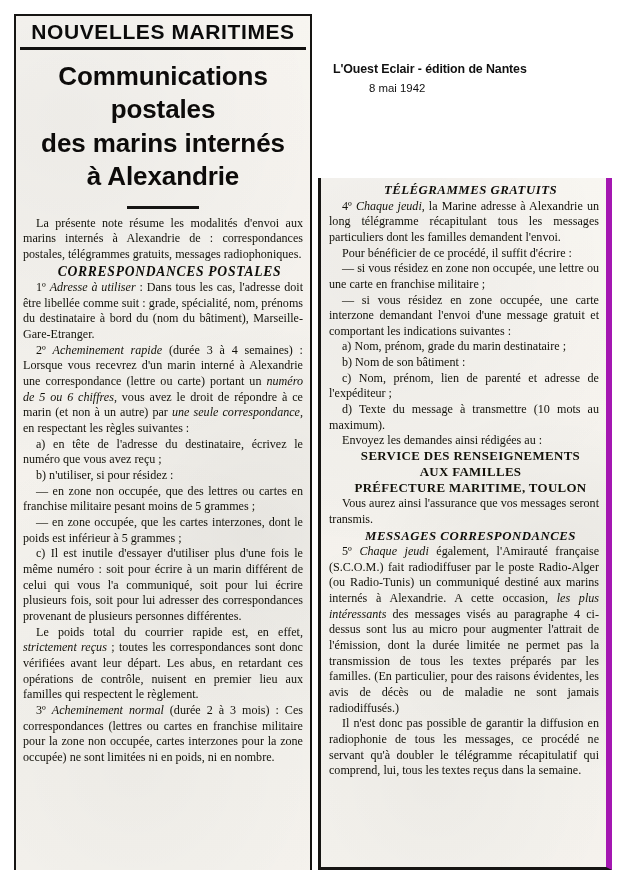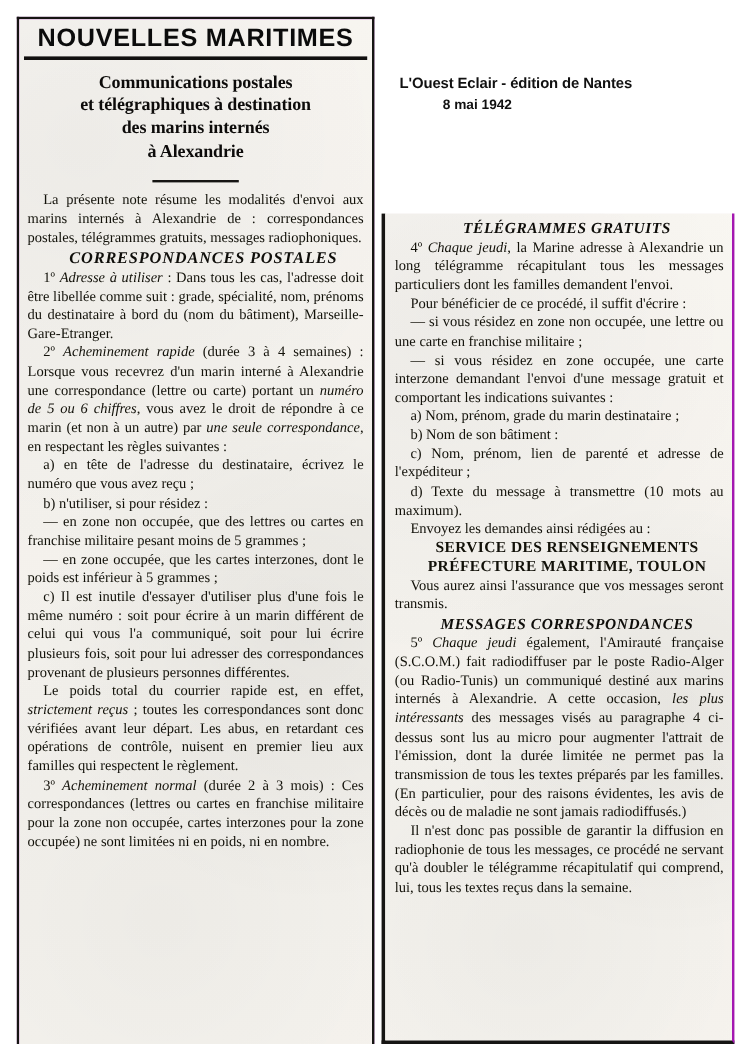--- a/index.html
+++ b/index.html
@@ -16,21 +16,21 @@
     overflow: hidden;
   }
 
   
   .clip-left {
     position: absolute;
     left: 14px;
     top: 14px;
     width: 298px;
     height: 856px;
-    background: #f0abfc;
+    background: #a3a3a3;
     box-sizing: border-box;
     border-left: 2px solid #1b1a18;
     border-right: 2px solid #1b1a18;
     border-top: 2px solid #1b1a18;
     padding: 0;
     overflow: hidden;
     filter: contrast(1.05);
   }
   .paper-tex {
     position: absolute;
@@ -50,21 +50,21 @@
   
   .clip-right {
     position: absolute;
     left: 318px;
     top: 178px;
     width: 294px;
     height: 692px;
     background: #f0eeea;
     box-sizing: border-box;
     border-left: 3px solid #1b1a18;
-    border-right: 2px solid #a21caf;
+    border-right: 6px solid #a21caf;
     border-bottom: 3px solid #1b1a18;
     overflow: hidden;
     filter: contrast(1.05);
   }
 
   
   .masthead {
     text-align: center;
     font-family: "Liberation Sans", "DejaVu Sans", sans-serif;
     font-weight: bold;
@@ -75,24 +75,24 @@
     line-height: 1.05;
   }
   .rule-thick {
     height: 3px;
     background: #161514;
     margin: 0 4px 0 4px;
   }
 
   .headline {
     text-align: center;
-    font-family: Liberation Serif, serif;
+    font-family: Liberation Sans, sans-serif;
     font-weight: bold;
     color: #121110;
-    font-size: 15px;
+    font-size: 26px;
     line-height: 1.28;
     padding: 10px 6px 4px 6px;
     letter-spacing: -0.1px;
   }
   .headline .hl-line { display: block; }
 
   .rule-short {
     width: 72px;
     height: 2.5px;
     background: #1b1a18;
@@ -160,21 +160,21 @@
     color: #111;
   }
   .caption .cap-title {
     font-size: 12.4px;
     font-weight: bold;
     letter-spacing: -0.1px;
     white-space: nowrap;
   }
   .caption .cap-date {
     font-size: 11.4px;
-    font-weight: bold;
+    font-weight: normal;
     margin-top: 6px;
     padding-left: 36px;
   }
 </style>
 </head>
 <body>
 
 <div class="caption">
   <div class="cap-title">L'Ouest Eclair - édition de Nantes</div>
   <div class="cap-date">8 mai 1942</div>
@@ -182,21 +182,20 @@
 
 <div class="clip-left">
   <div class="paper-tex"></div>
   <div class="content">
 
     <div class="masthead">NOUVELLES MARITIMES</div>
     <div class="rule-thick"></div>
 
     <div class="headline">
       <span class="hl-line">Communications postales</span>
-      <span class="hl-line">et télégraphiques à destination</span>
       <span class="hl-line">des marins internés</span>
       <span class="hl-line">à Alexandrie</span>
     </div>
 
     <div class="rule-short"></div>
 
     <div class="col-body">
       <p>La présente note résume les modalités d'envoi aux marins internés à Alexandrie de : correspondances postales, télégrammes gratuits, messages radiophoniques.</p>
 
       <p class="sec-head">CORRESPONDANCES POSTALES</p>
@@ -226,20 +225,21 @@
       <p>Pour bénéficier de ce procédé, il suffit d'écrire :</p>
       <p class="dash">— si vous résidez en zone non occupée, une lettre ou une carte en franchise militaire ;</p>
       <p class="dash">— si vous résidez en zone occupée, une carte interzone demandant l'envoi d'une message gratuit et comportant les indications suivantes :</p>
       <p>a) Nom, prénom, grade du marin destinataire ;</p>
       <p>b) Nom de son bâtiment :</p>
       <p>c) Nom, prénom, lien de parenté et adresse de l'expéditeur ;</p>
       <p>d) Texte du message à transmettre (10 mots au maximum).</p>
       <p>Envoyez les demandes ainsi rédigées au :</p>
 
       <p class="addr">SERVICE DES RENSEIGNEMENTS</p>
+      <p class="addr l2">AUX FAMILLES</p>
       <p class="addr l2">PRÉFECTURE MARITIME, TOULON</p>
 
       <p>Vous aurez ainsi l'assurance que vos messages seront transmis.</p>
 
       <p class="sec-head-sm">MESSAGES CORRESPONDANCES</p>
 
       <p>5º <i>Chaque jeudi</i> également, l'Amirauté française (S.C.O.M.) fait radiodiffuser par le poste Radio-Alger (ou Radio-Tunis) un communiqué destiné aux marins internés à Alexandrie. A cette occasion, <i>les plus intéressants</i> des messages visés au paragraphe 4 ci-dessus sont lus au micro pour augmenter l'attrait de l'émission, dont la durée limitée ne permet pas la transmission de tous les textes préparés par les familles. (En particulier, pour des raisons évidentes, les avis de décès ou de maladie ne sont jamais radiodiffusés.)</p>
       <p>Il n'est donc pas possible de garantir la diffusion en radiophonie de tous les messages, ce procédé ne servant qu'à doubler le télégramme récapitulatif qui comprend, lui, tous les textes reçus dans la semaine.</p>
     </div>
   </div>

